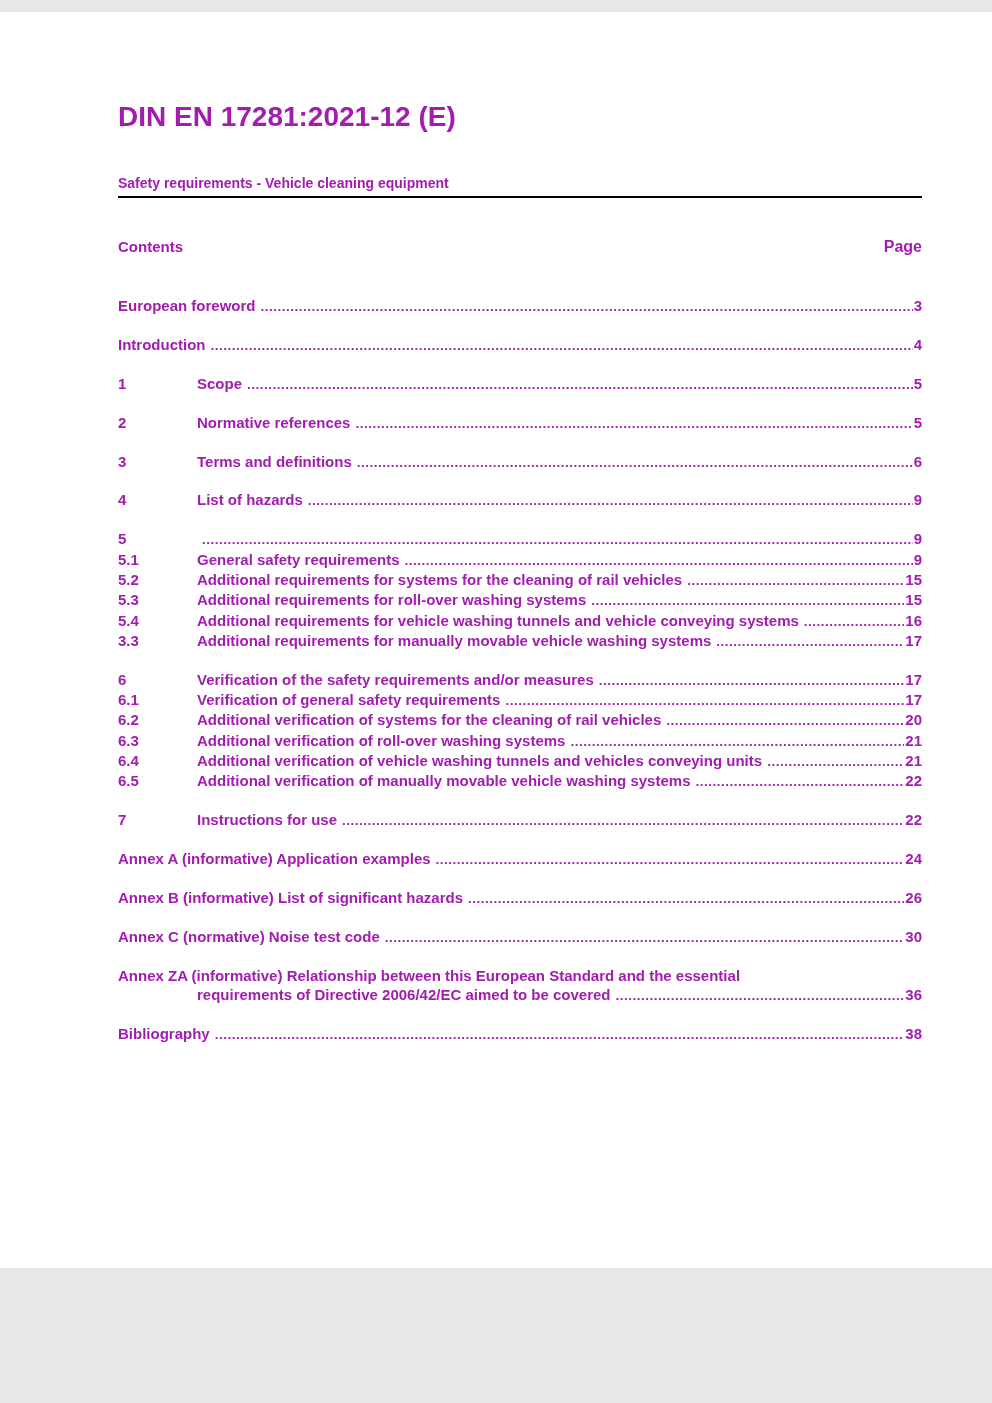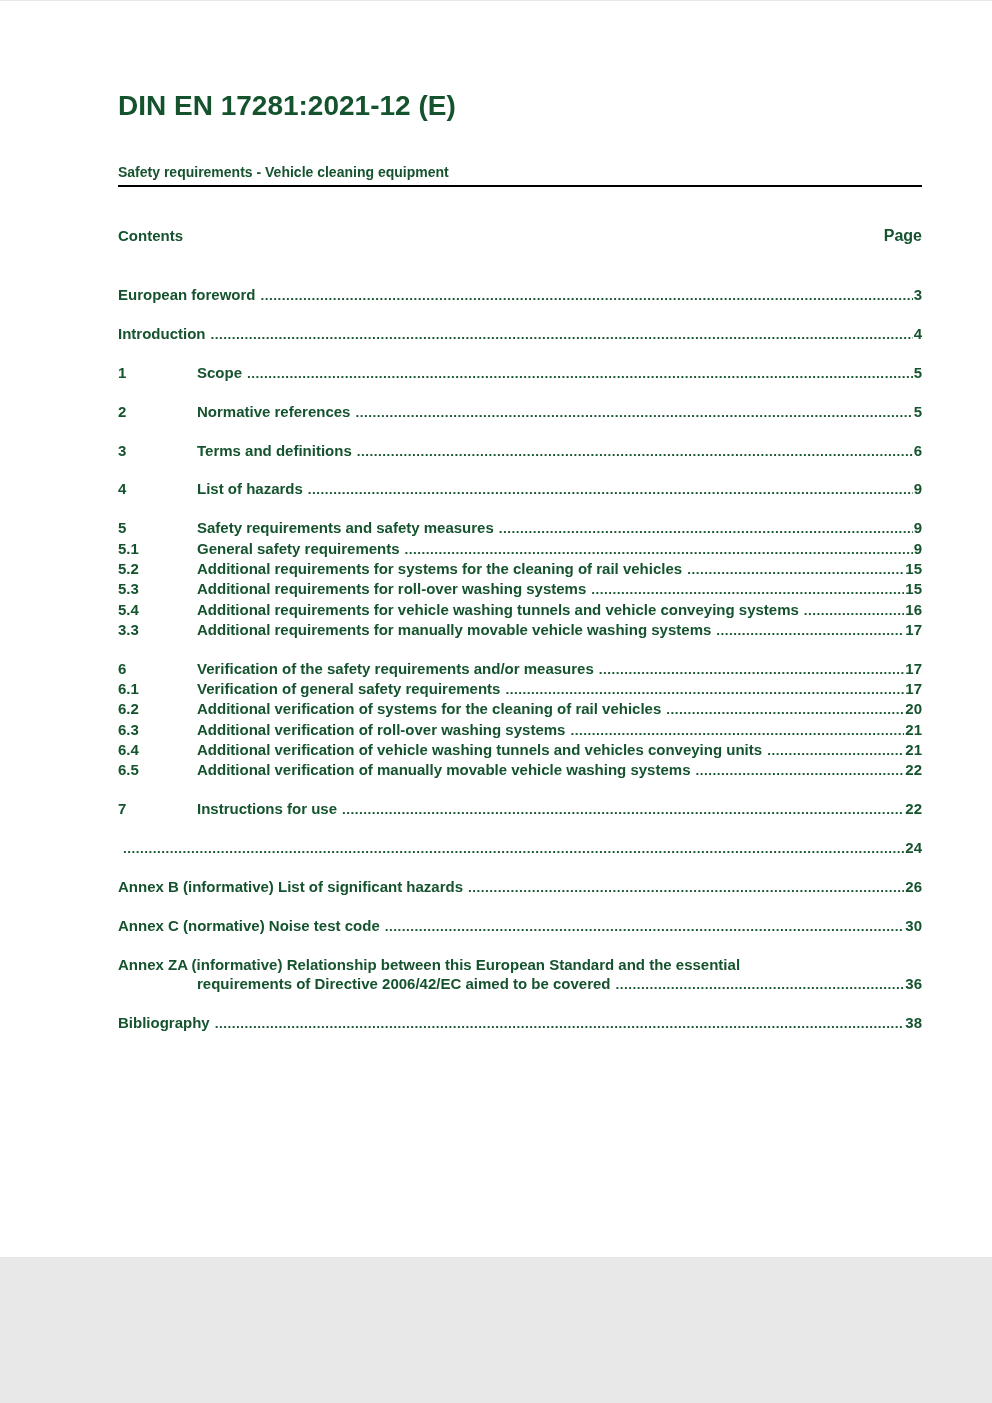--- a/index.html
+++ b/index.html
@@ -1,24 +1,24 @@
 <!DOCTYPE html>
 <html><head>
 <meta charset="utf-8">
 <style>
   html, body { margin: 0; padding: 0; background: #e8e8e8; }
   .page {
     width: 992px;
     height: 1256px;
-    margin: 1px auto;
+    margin: 12px auto;
     background: #ffffff;
     position: relative;
     font-family: "Liberation Sans", sans-serif;
     font-weight: bold;
-    color: #14532d;
+    color: #a21caf;
     box-sizing: border-box;
     overflow: hidden;
   }
   .content {
     padding: 0 70px 0 118px;
   }
   .doc-title {
     margin: 0;
     padding-top: 91px;
     font-size: 28px;
@@ -133,21 +133,20 @@
           <span class="toc-page">6</span>
         </div>
         <div class="toc-row gap">
           <span class="toc-num">4</span>
           <span class="toc-label">List of hazards</span>
           <span class="toc-leader"></span>
           <span class="toc-page">9</span>
         </div>
         <div class="toc-row gap">
           <span class="toc-num">5</span>
-          <span class="toc-label">Safety requirements and safety measures</span>
           <span class="toc-leader"></span>
           <span class="toc-page">9</span>
         </div>
         <div class="toc-row">
           <span class="toc-num">5.1</span>
           <span class="toc-label">General safety requirements</span>
           <span class="toc-leader"></span>
           <span class="toc-page">9</span>
         </div>
         <div class="toc-row">
@@ -210,20 +209,21 @@
           <span class="toc-leader"></span>
           <span class="toc-page">22</span>
         </div>
         <div class="toc-row gap">
           <span class="toc-num">7</span>
           <span class="toc-label">Instructions for use</span>
           <span class="toc-leader"></span>
           <span class="toc-page">22</span>
         </div>
         <div class="toc-row gap">
+          <span class="toc-label">Annex A (informative) Application examples</span>
           <span class="toc-leader"></span>
           <span class="toc-page">24</span>
         </div>
         <div class="toc-row gap">
           <span class="toc-label">Annex B (informative) List of significant hazards</span>
           <span class="toc-leader"></span>
           <span class="toc-page">26</span>
         </div>
         <div class="toc-row gap">
           <span class="toc-label">Annex C (normative) Noise test code</span>

